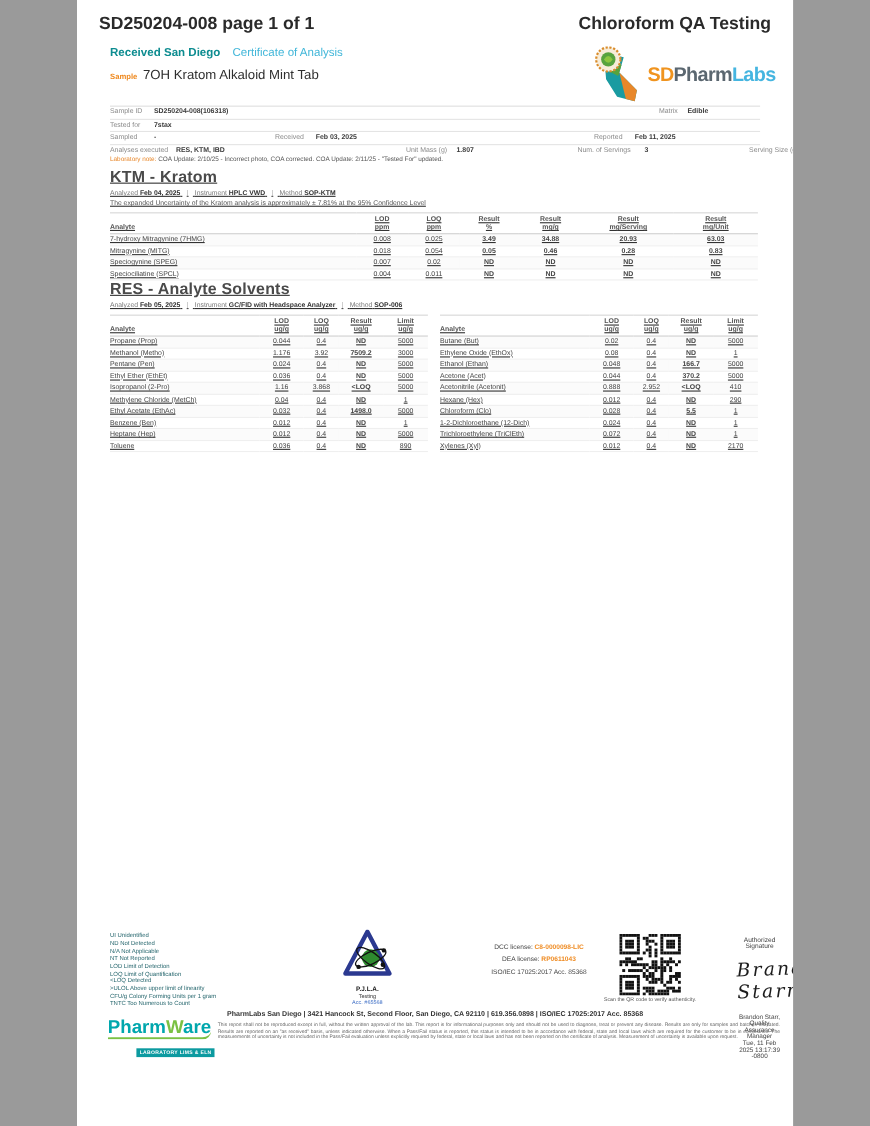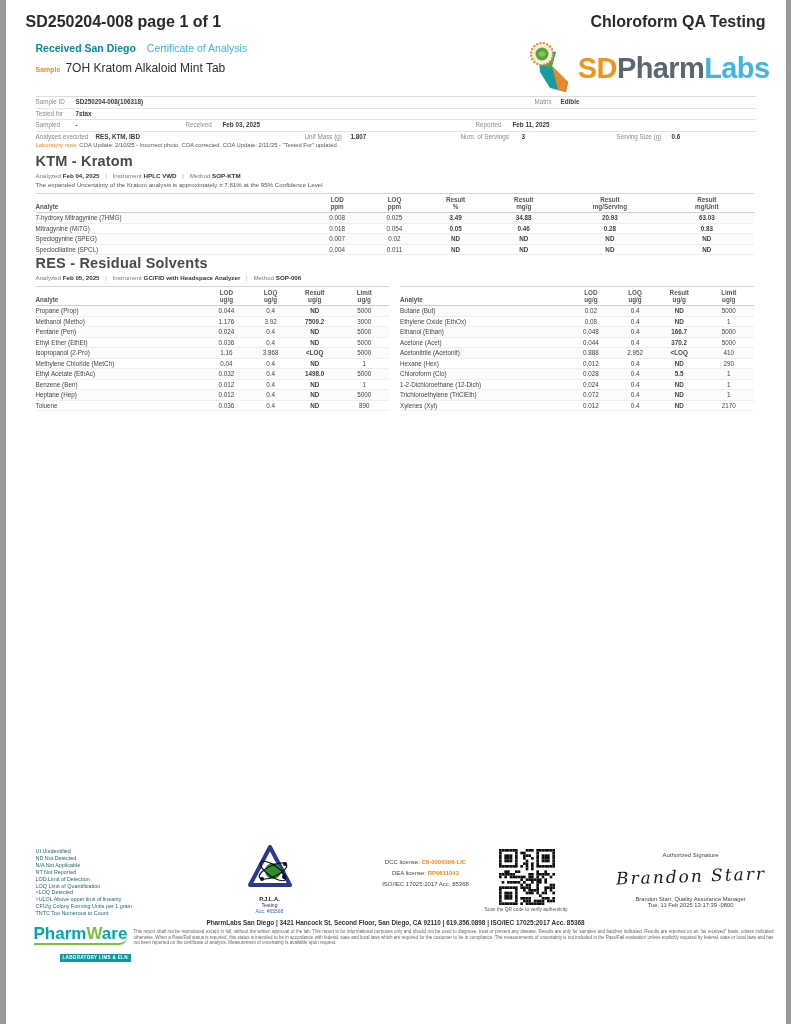--- a/index.html
+++ b/index.html
@@ -1,44 +1,44 @@
 <!DOCTYPE html>
 <html><head>
 <meta charset="utf-8">
 <style>
   html,body{margin:0;padding:0;background:#9a9a9a;}
-  .page{width:780px;height:1024px;margin:0 auto;background:#fff;position:relative;
+  .page{width:651px;height:1024px;margin:0 auto;background:#fff;position:relative;
         font-family:"Liberation Sans",sans-serif;color:#333;overflow:hidden;}
 
   
   .top{display:flex;justify-content:space-between;align-items:flex-start;padding:13px 20px 0 20px;}
   .doc-id{font-size:16px;font-weight:bold;color:#2a2a2a;}
   .region{font-size:16px;font-weight:bold;color:#2a2a2a;}
   .lab-line{margin:11px 0 0 30px;font-size:10.5px;}
   .lab-name{color:#0d8c90;font-weight:bold;}
   .doc-type{color:#43b7d9;margin-left:8px;}
   .sample-line{margin:7px 0 0 30px;display:flex;align-items:baseline;}
   .sample-label{color:#ef8b22;font-size:7px;font-weight:bold;margin-right:5px;}
   .sample-name{font-size:12px;font-weight:normal;color:#2e2e2e;}
   .brand-logo{position:absolute;top:42px;right:16px;display:flex;align-items:center;}
-  .brand-text{font-size:29px;font-weight:bold;letter-spacing:-0.6px;line-height:1;}
+  .brand-text{font-size:18px;font-weight:bold;letter-spacing:-0.6px;line-height:1;}
   .bt-sd{color:#f0941f;} .bt-pharm{color:#5b6770;} .bt-labs{color:#45b5e0;}
 
   
   .info{position:absolute;left:30px;right:30px;top:96px;font-size:6.3px;border-top:1px solid #dedede;}
   .info-row{position:relative;height:10.5px;line-height:10.5px;}
   .info-row.bb{border-bottom:1px solid #e4e4e4;}
   .lbl{color:#8a8a8a;position:absolute;white-space:nowrap;}
   .val{color:#3a3a3a;font-weight:bold;position:absolute;white-space:nowrap;}
 
   .note{position:absolute;left:30px;top:142px;font-size:5.8px;color:#555;}
   .note-label{color:#e8872a;}
 
   
-  .section{position:absolute;left:30px;right:32px;}
+  .section{position:absolute;left:30px;right:32px;text-decoration:underline;}
   .sec-ktm{top:153px;} .sec-res{top:255px;}
   h2{font-size:14.5px;color:#4a4a4a;font-weight:bold;margin:0;letter-spacing:.2px;}
   .meta{font-size:6.2px;color:#777;margin-top:3px;}
   .meta b{color:#333;}
   .sep{color:#aaa;margin:0 4px;}
   .sep::before{content:"|";}
   .unc{font-size:6.2px;color:#555;margin-top:2px;}
 
   .tbl{width:100%;border-collapse:collapse;font-size:6.3px;margin-top:5px;border-bottom:1px solid #c9c9c9;}
   .tbl thead tr{border-top:1px solid #d6d6d6;border-bottom:1px solid #cfcfcf;}
@@ -249,21 +249,21 @@
             <td class="rv c-nd">ND</td>
             <td class="rv c-nd">ND</td>
             <td class="rv c-nd">ND</td>
           </tr>
 
       </tbody>
     </table>
   </div>
 
   <div class="section sec-res">
-    <h2>RES - Residual Solvents</h2>
+    <h2>RES - Analyte Solvents</h2>
     <div class="meta">
       <span>Analyzed</span>
       <b>Feb 05, 2025</b>
       <span class="sep"></span>
       <span>Instrument</span>
       <b>GC/FID with Headspace Analyzer</b>
       <span class="sep"></span>
       <span>Method</span>
       <b>SOP-006</b>
     </div>

